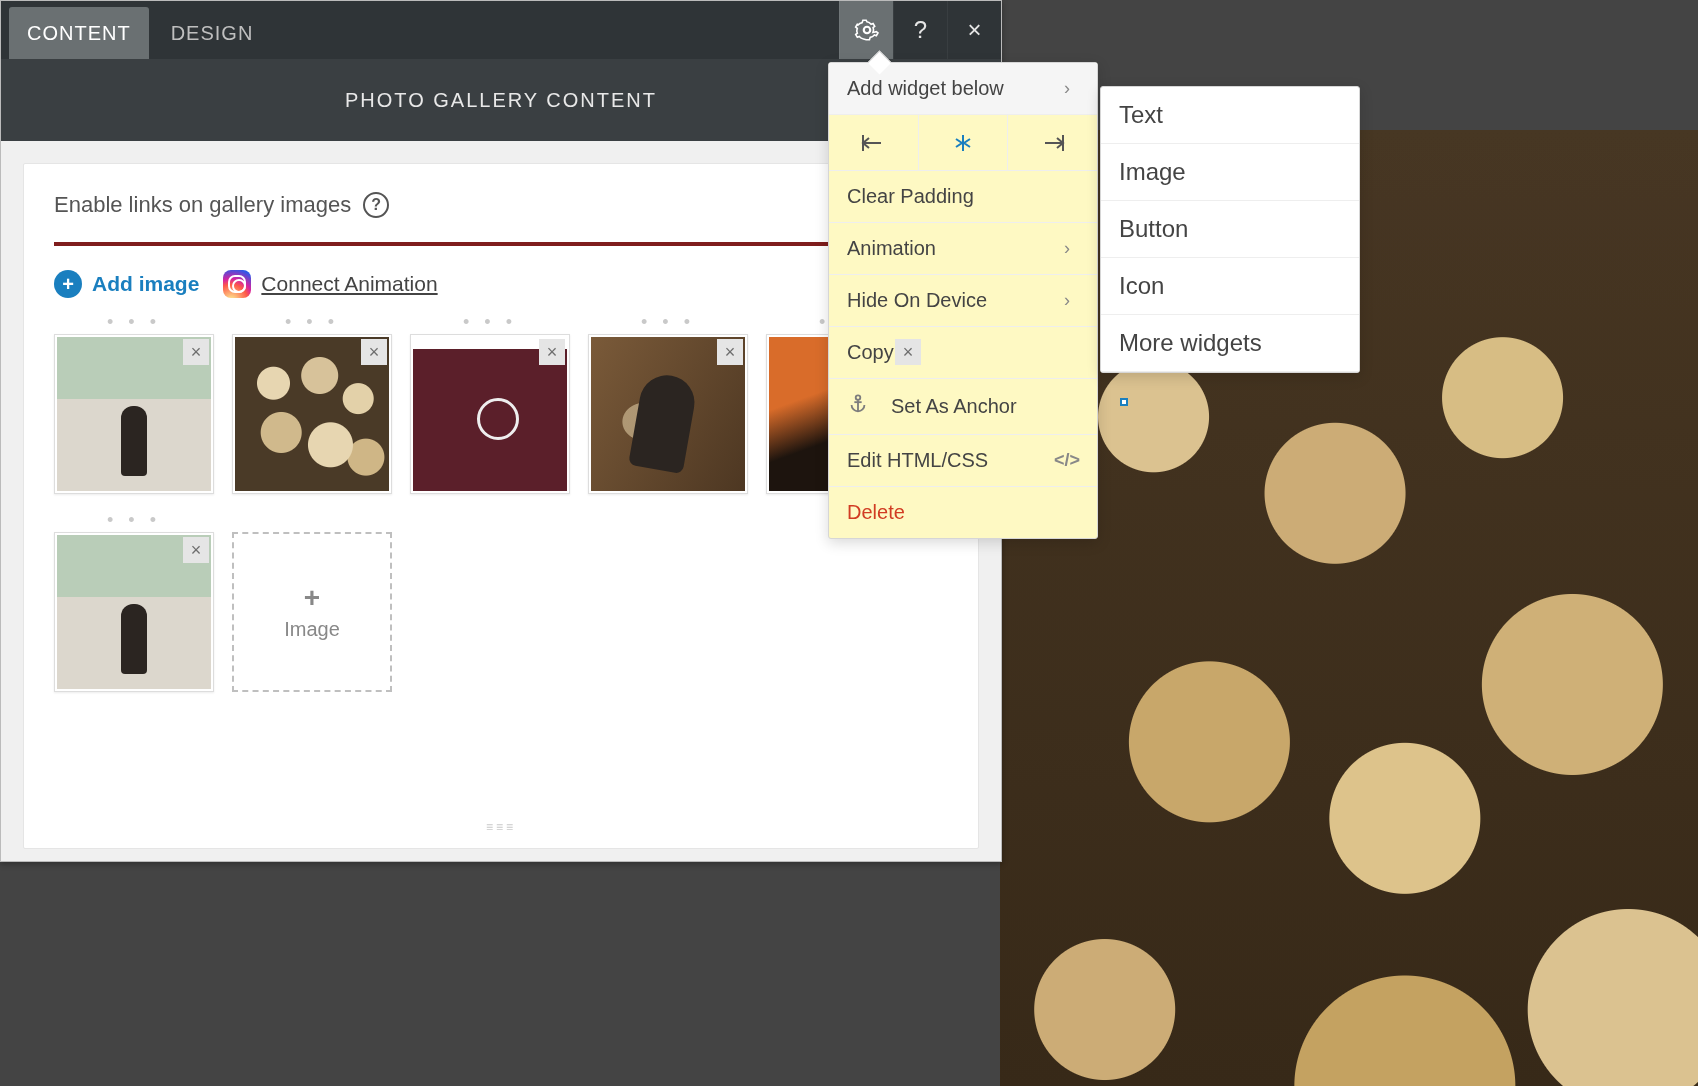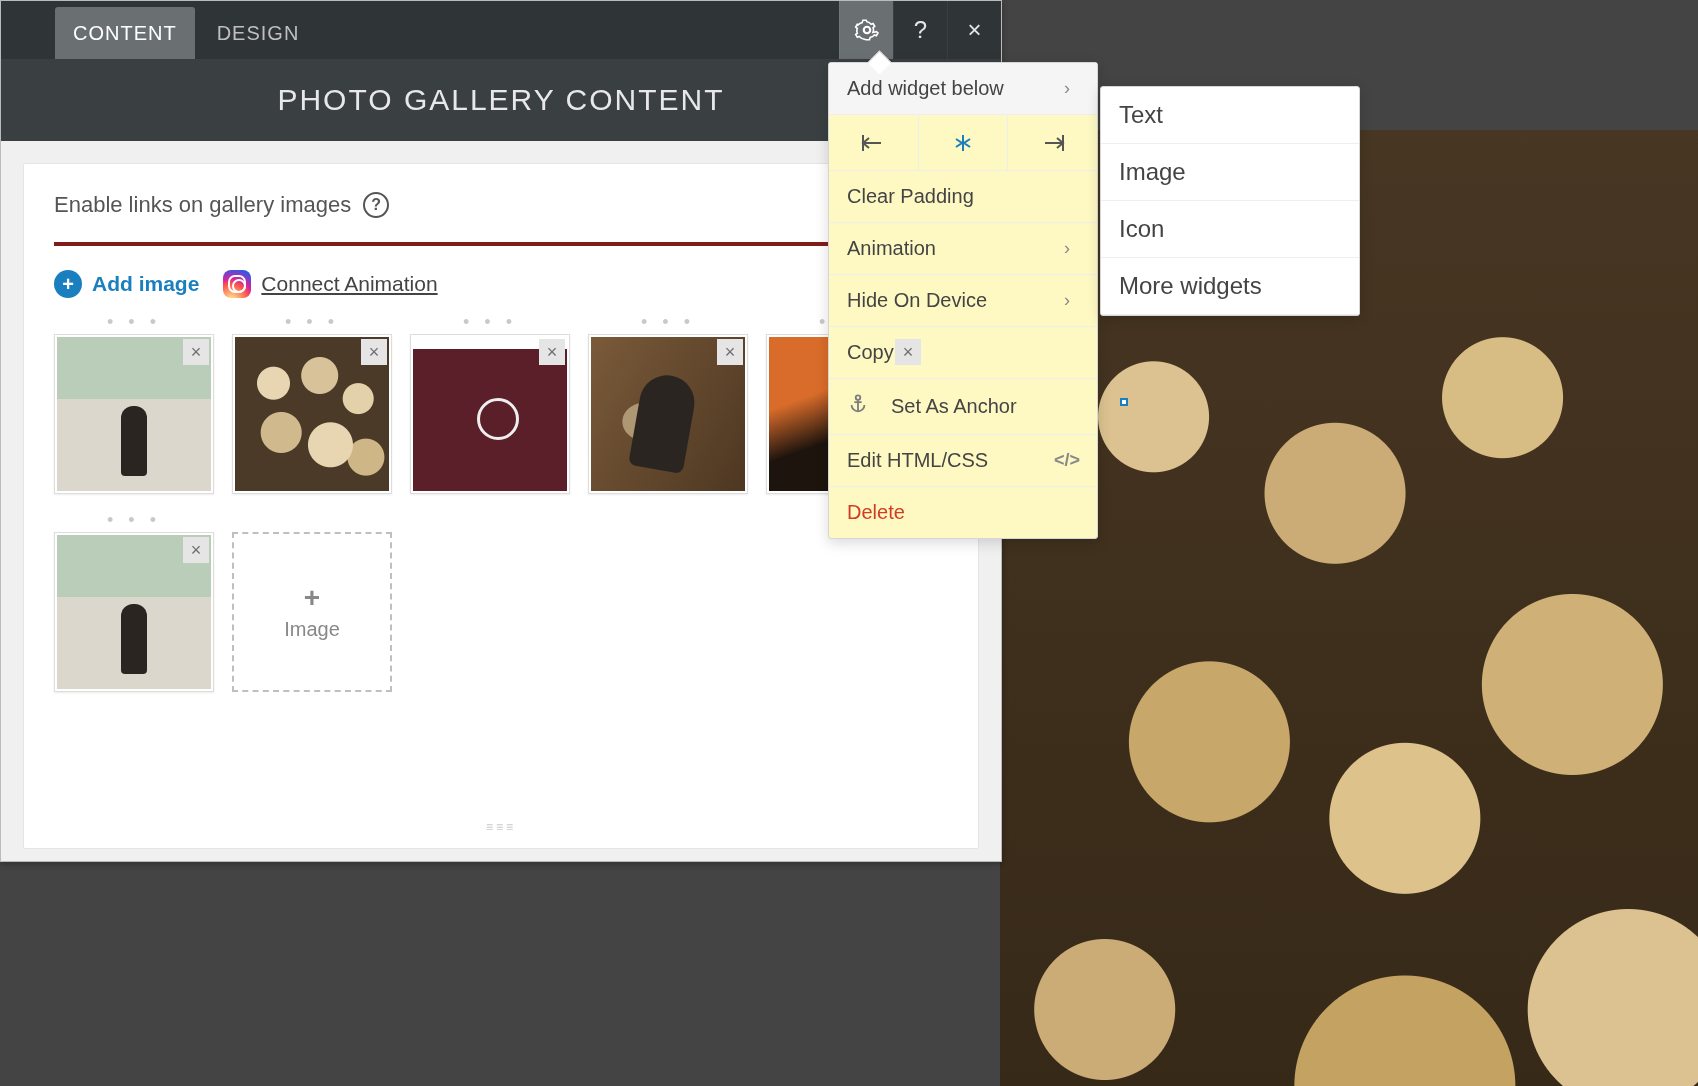--- a/index.html
+++ b/index.html
@@ -61,21 +61,20 @@
     border: 1px solid #bbb;
     display: flex;
     flex-direction: column;
     box-shadow: 0 2px 6px rgba(0,0,0,0.3);
   }
   .toolbar {
     height: 58px;
     background: #2f3437;
     display: flex;
     align-items: stretch;
-    padding-left: 46px;
   }
   .toolbar-tabs {
     display: flex;
     align-items: stretch;
     padding: 6px 8px 0 8px;
     gap: 4px;
   }
   .toolbar-tab {
     display: flex;
     align-items: center;
@@ -104,21 +103,21 @@
   .toolbar-icon.active { background: #6a7072; }
   .toolbar-icon svg { width: 26px; height: 26px; }
 
   .headerbar {
     height: 82px;
     background: #3a3f42;
     color: #e8e8e8;
     display: flex;
     align-items: center;
     justify-content: center;
-    font-size: 30px;
+    font-size: 20px;
     letter-spacing: 2px;
     font-weight: 300;
   }
 
   .content-area {
     flex: 1;
     padding: 22px 22px 12px 22px;
   }
   .content-card {
     background: #fff;
@@ -556,18 +555,21 @@
 </div>
 
 <div class="submenu">
   <div class="dd-item">
       <span>Text</span>
     </div>
   <div class="dd-item">
       <span>Image</span>
     </div>
   <div class="dd-item">
+      <span>Button</span>
+    </div>
+  <div class="dd-item">
       <span>Icon</span>
     </div>
   <div class="dd-item">
       <span>More widgets</span>
     </div>
 </div>
 
 </body></html>

